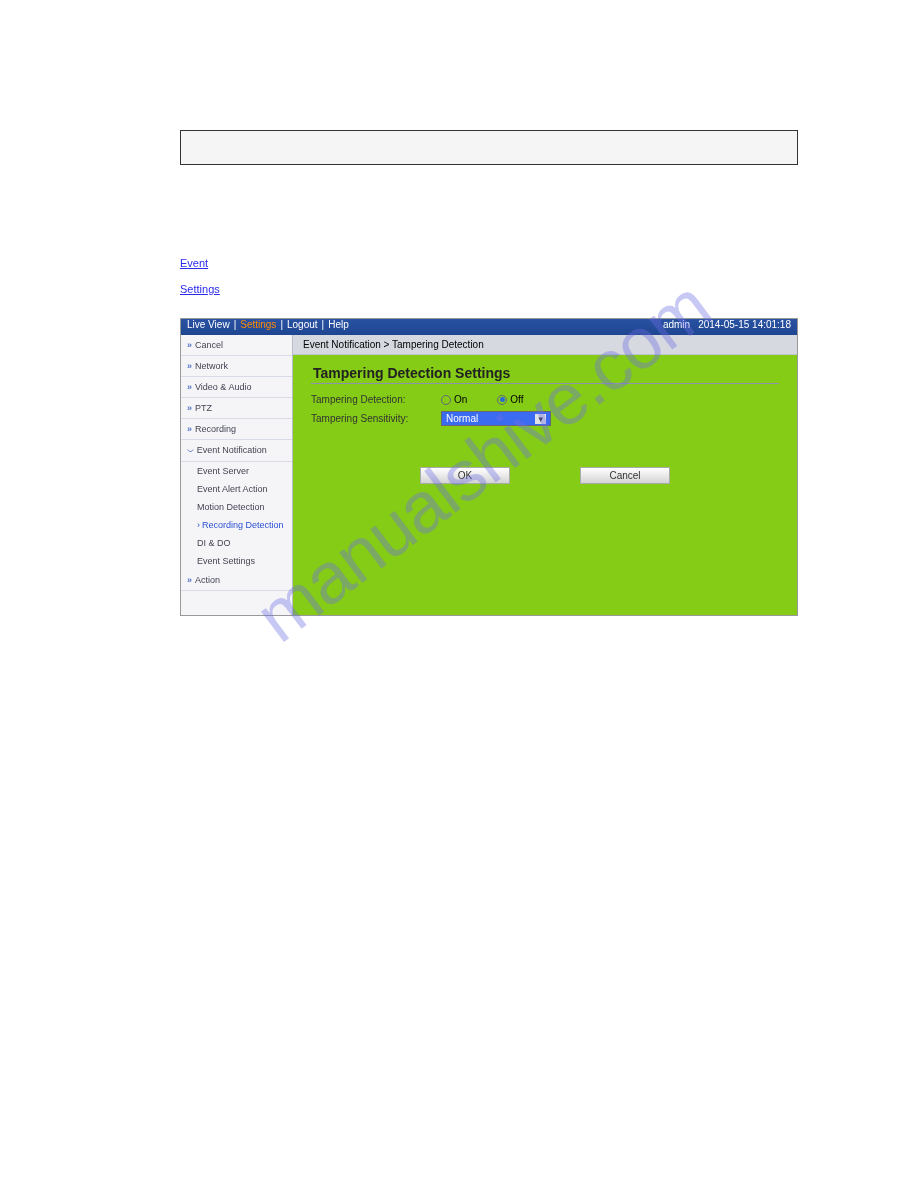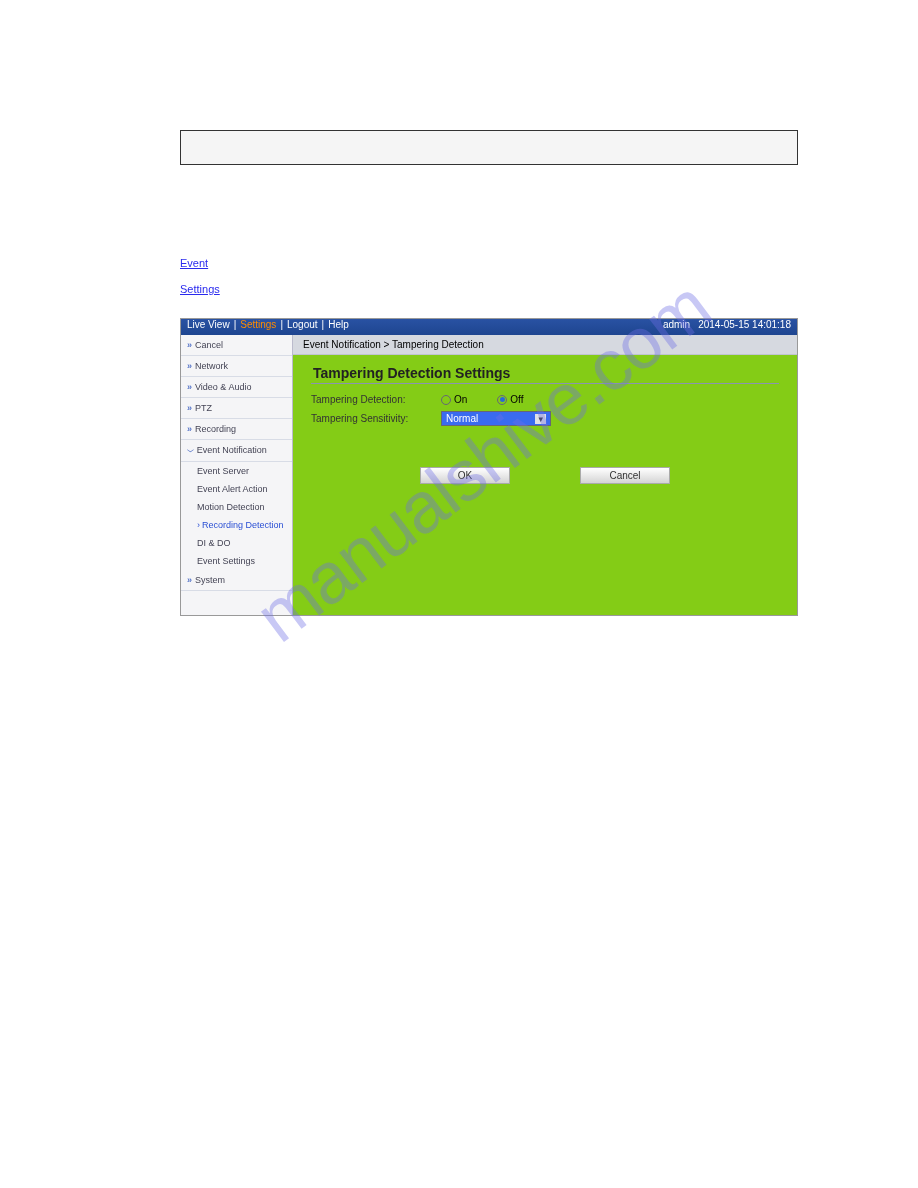--- a/index.html
+++ b/index.html
@@ -90,21 +90,21 @@
         <div class="item group">Video &amp; Audio</div>
         <div class="item group">PTZ</div>
         <div class="item group">Recording</div>
         <div class="item expand">Event Notification</div>
         <div class="sub">Event Server</div>
         <div class="sub">Event Alert Action</div>
         <div class="sub">Motion Detection</div>
         <div class="sub active">Recording Detection</div>
         <div class="sub">DI &amp; DO</div>
         <div class="sub">Event Settings</div>
-        <div class="item group">System</div>
+        <div class="item group">Action</div>
       </div>
       <div class="main">
         <div class="crumb">Event Notification &gt; Tampering Detection</div>
         <div class="sectitle">Tampering Detection Settings</div>
         <div class="titleline"></div>
 
         <div class="formrow">
           <span class="lab">Tampering Detection:</span>
           <label class="radio">
             <span class="dot"></span>

